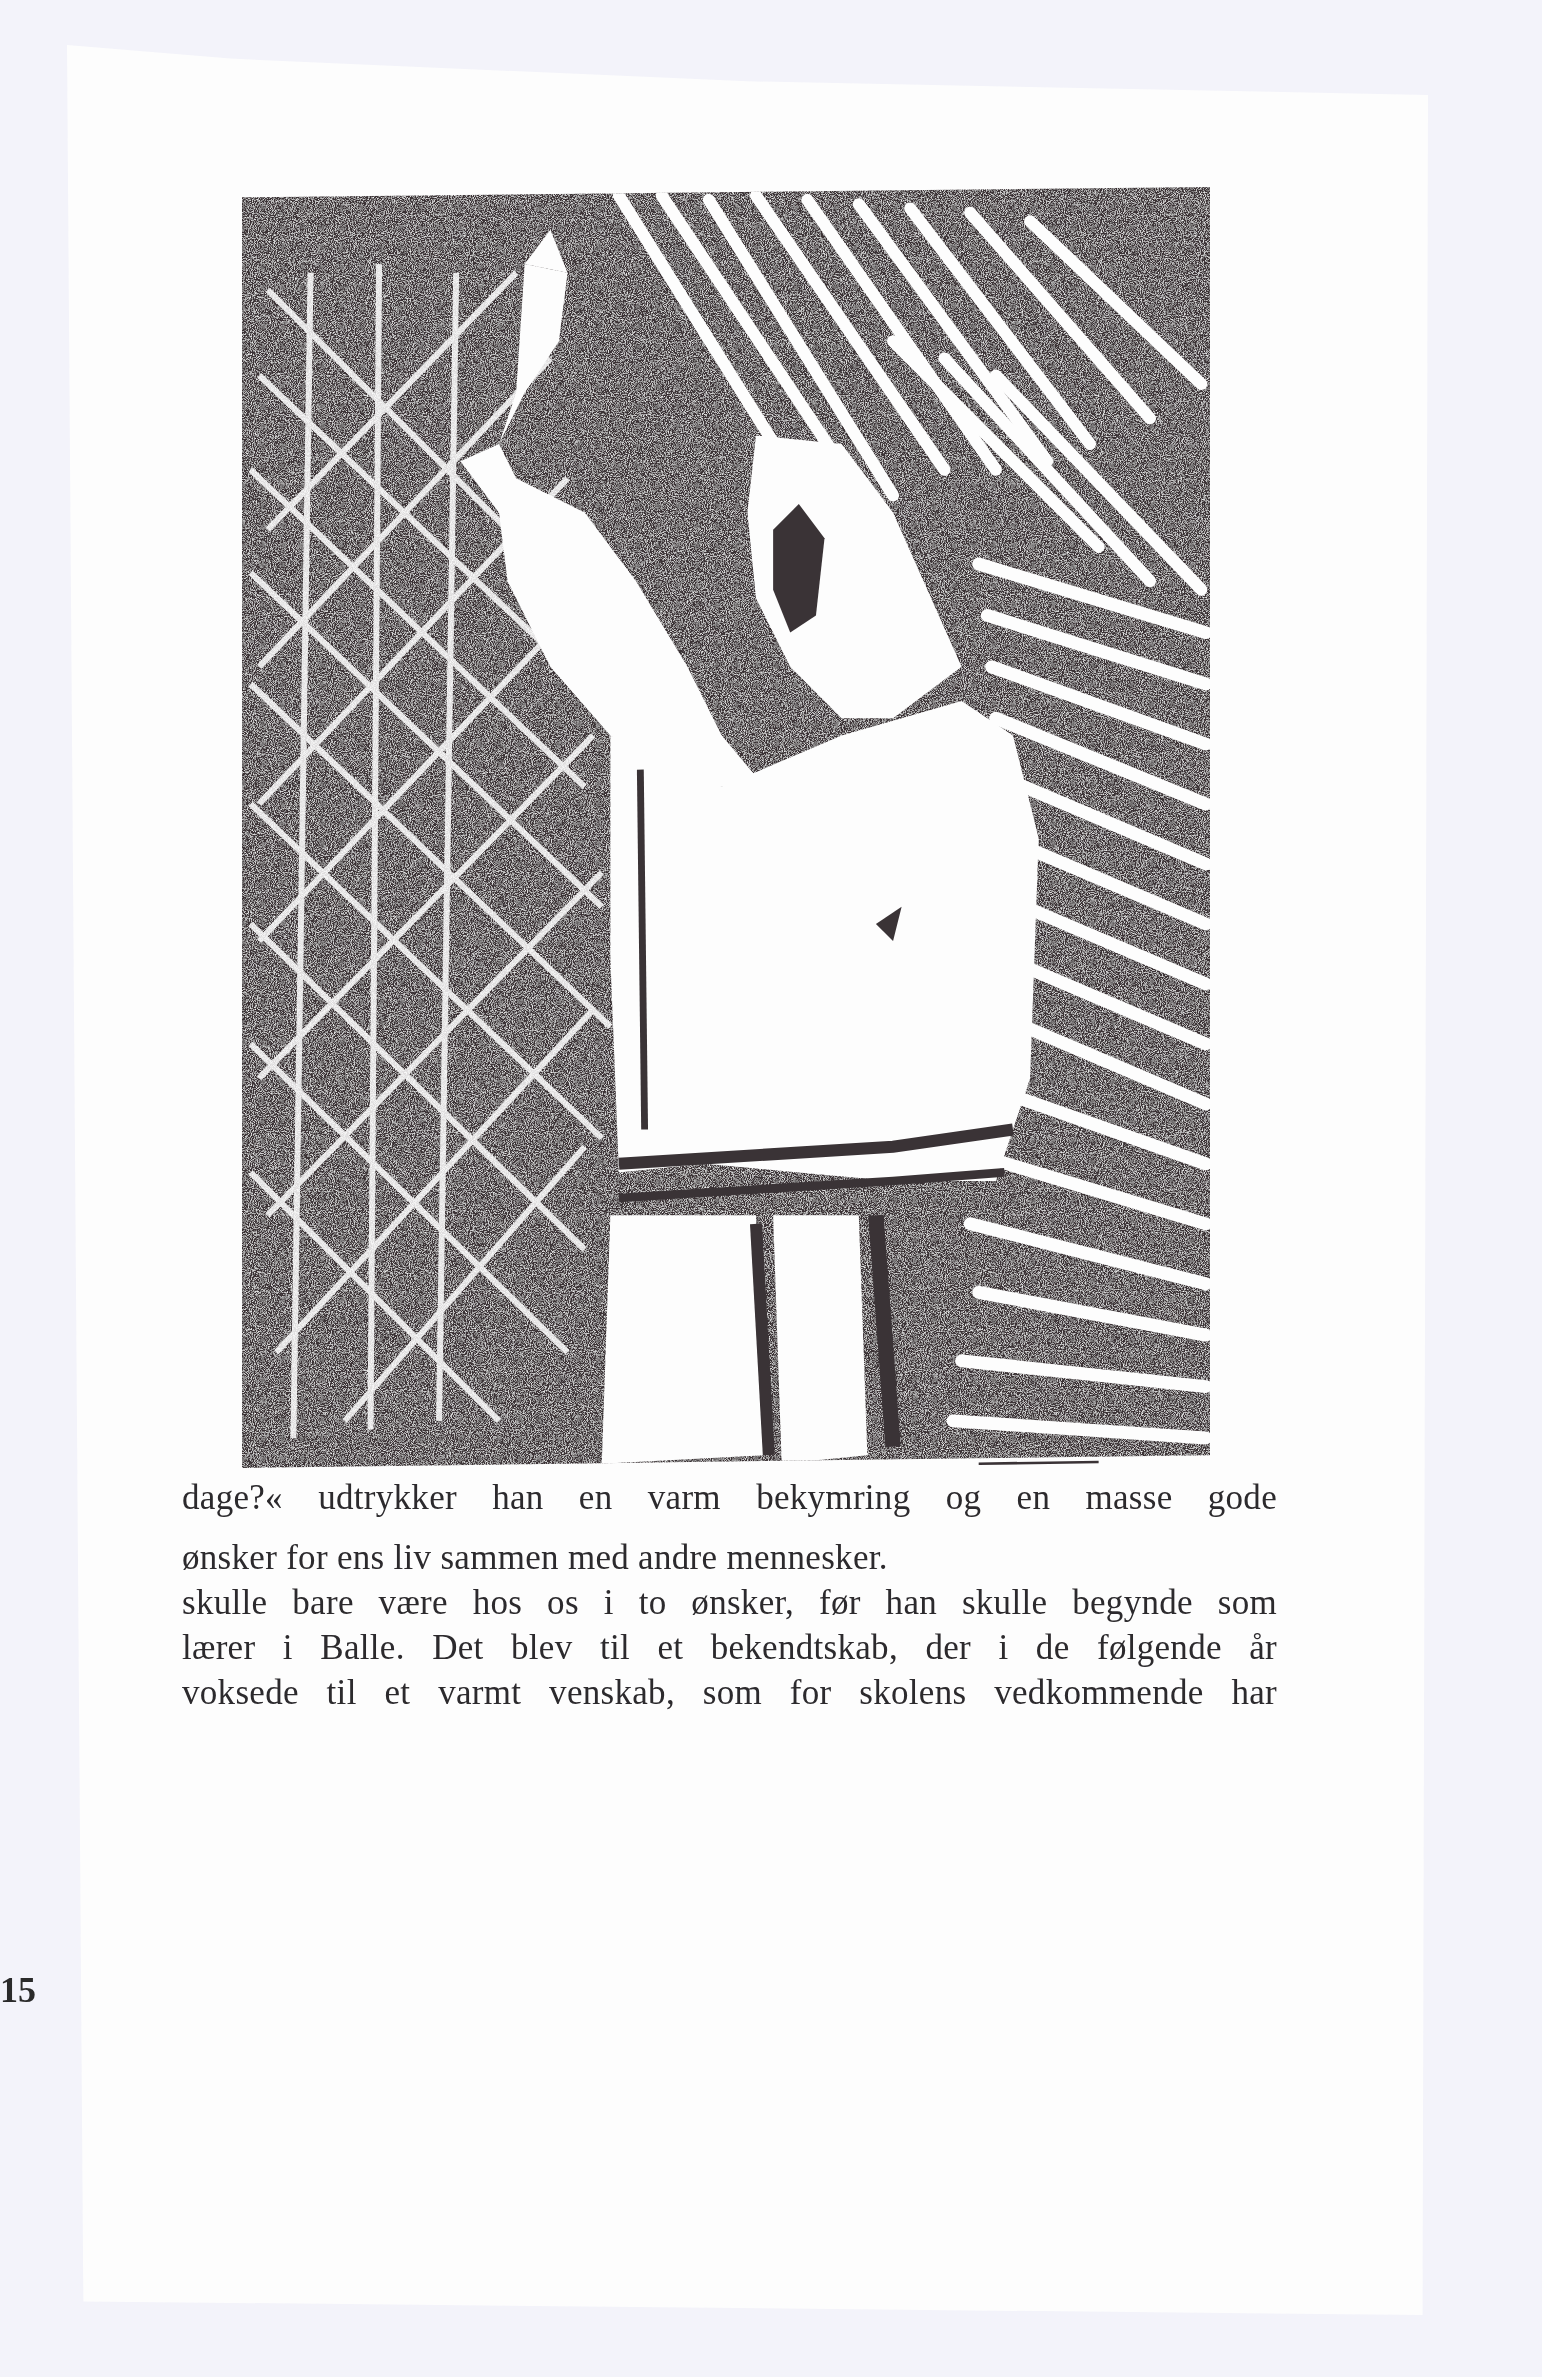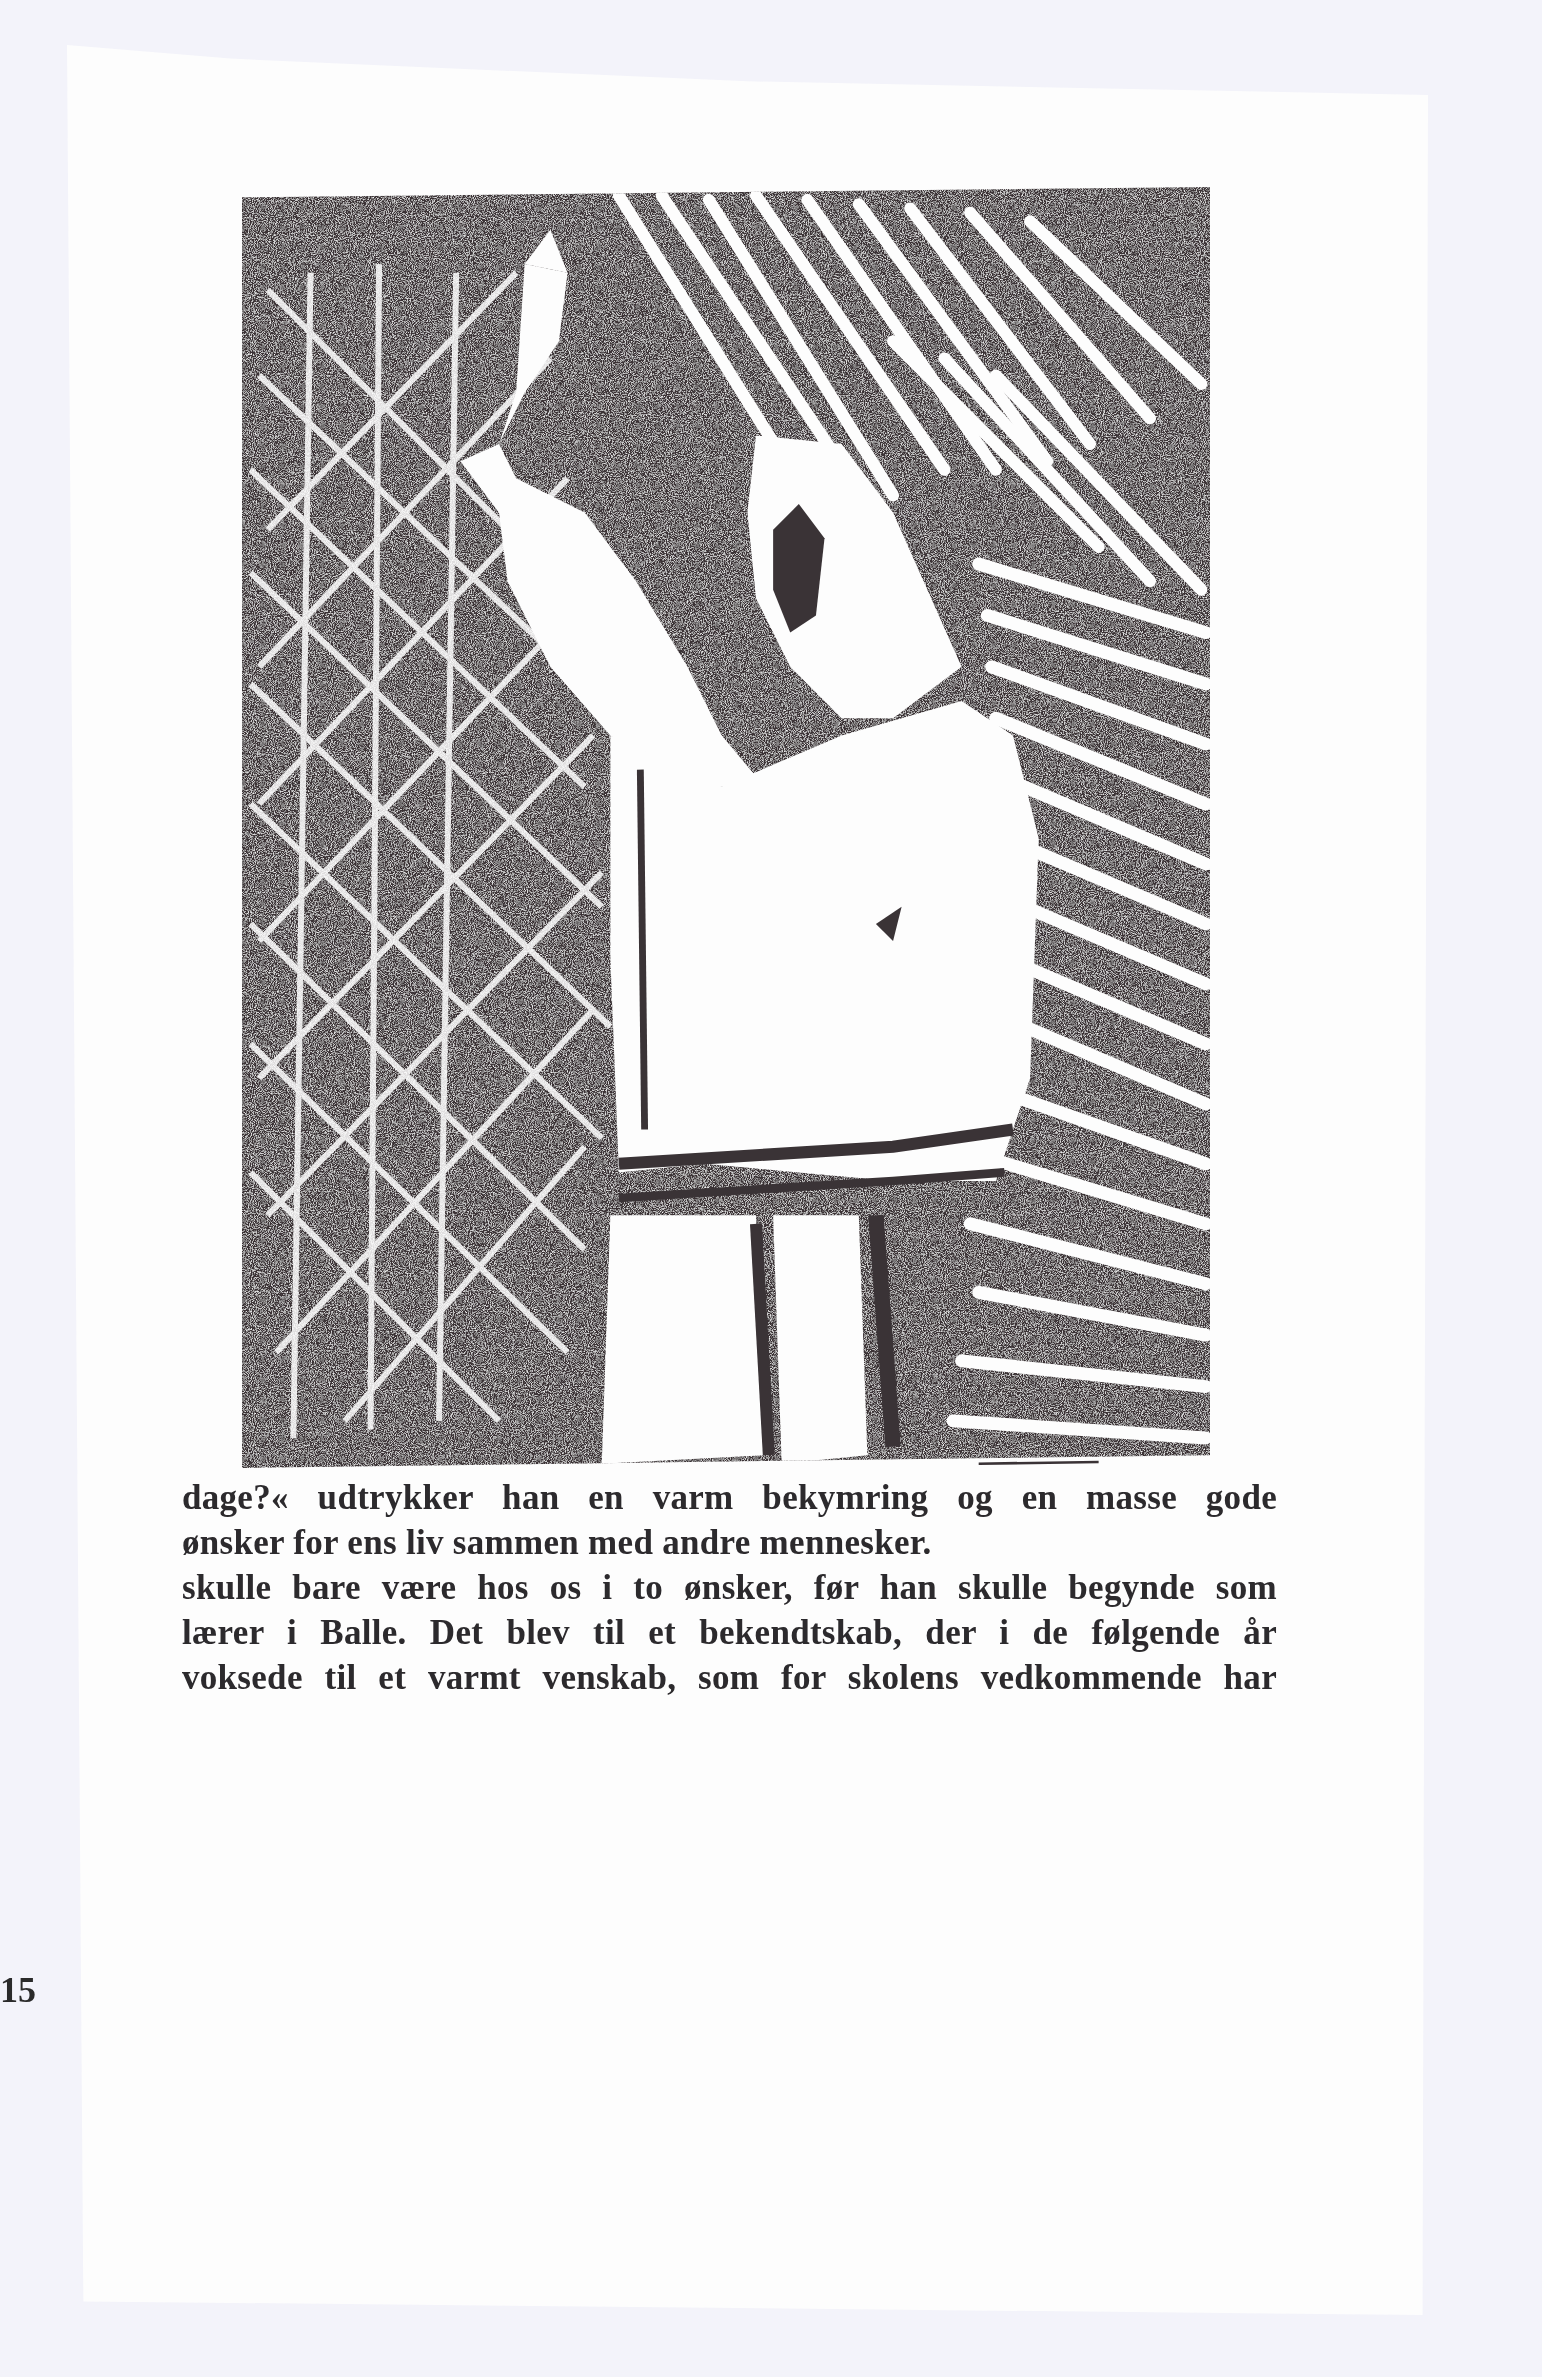--- a/index.html
+++ b/index.html
@@ -25,24 +25,23 @@
   .woodcut svg { width: 100%; height: 100%; display: block; }
   .body-text {
     position: absolute;
     left: 182px; top: 1475px;
     width: 1095px;
     font-size: 35px;
     line-height: 45px;
     color: #2c2a2d;
     text-align: justify;
     letter-spacing: 0.3px;
-    font-weight: bold;
   }
   .body-text p { margin: 0; text-align: justify; text-align-last: justify; }
-  .body-text p.last { text-align-last: left; }
+  .body-text p.last { text-align-last: left; margin-top: 15px; }
   .body-text p.indent { text-indent: 41px; }
   .page-number {
     position: absolute;
     left: 0; top: 1969px; width: 1542px;
     text-align: left;
     font-size: 36px;
     font-weight: bold;
     color: #2a2a2a;
   }
 </style>

